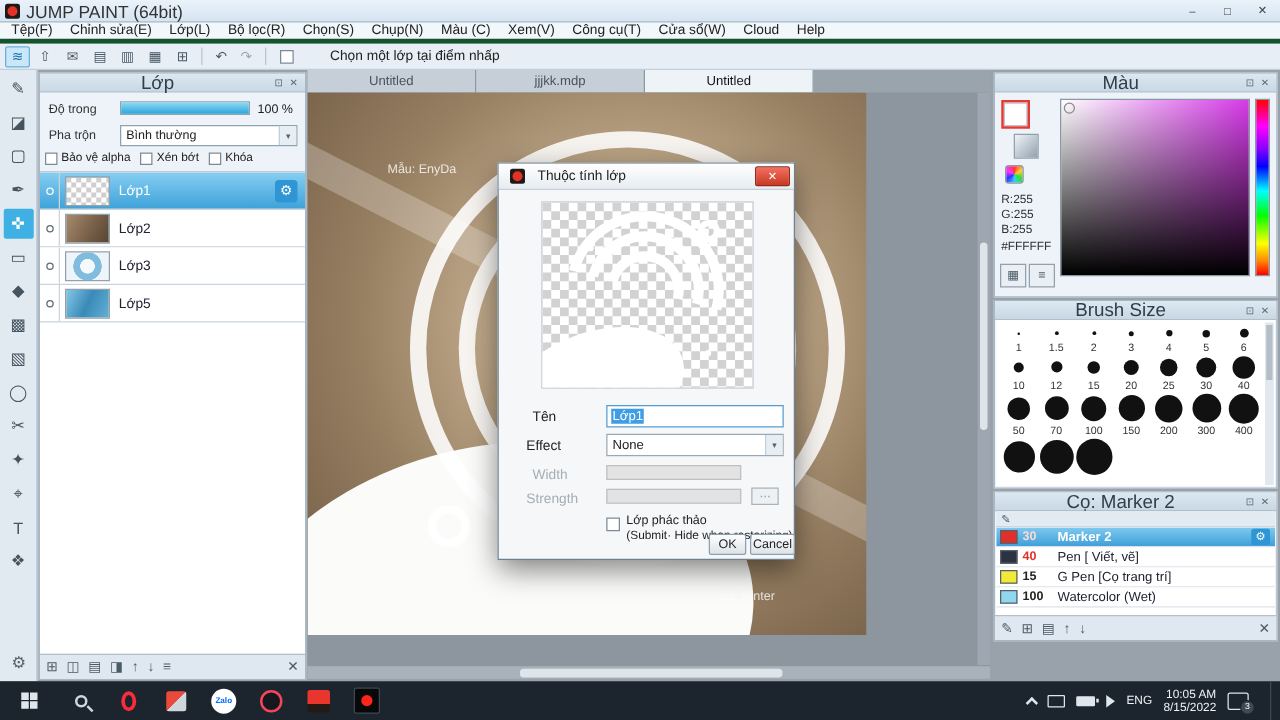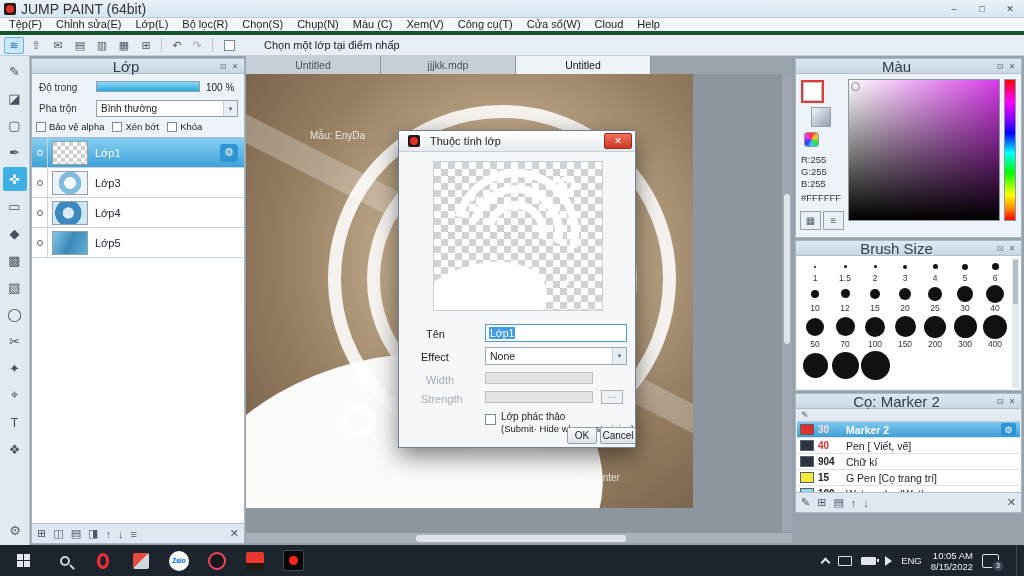--- a/index.html
+++ b/index.html
@@ -342,29 +342,29 @@
             <div class="eye-dot"></div>
           </div>
           <div class="thumb checker"></div>
           <div class="layer-name">Lớp1</div>
           <div class="layer-gear">⚙</div>
         </div>
         <div class="layer-row">
           <div class="eye-cell">
             <div class="eye-dot"></div>
           </div>
-          <div class="thumb photo-ring"></div>
-          <div class="layer-name">Lớp3</div>
+          <div class="thumb photo-brown"></div>
+          <div class="layer-name">Lớp2</div>
         </div>
         <div class="layer-row">
           <div class="eye-cell">
             <div class="eye-dot"></div>
           </div>
-          <div class="thumb photo-globe"></div>
-          <div class="layer-name">Lớp4</div>
+          <div class="thumb photo-ring"></div>
+          <div class="layer-name">Lớp3</div>
         </div>
         <div class="layer-row">
           <div class="eye-cell">
             <div class="eye-dot"></div>
           </div>
           <div class="thumb photo-water"></div>
           <div class="layer-name">Lớp5</div>
         </div>
       </div>
     <div class="p-footer" id="lp-footer">
@@ -644,25 +644,20 @@
         <div class="brush-row sel">
           <div class="bswatch" style="background: rgb(224, 48, 42);"></div>
           <div class="bnum" style="color: rgb(255, 217, 212);">30</div>
           <div class="bname">Marker 2</div>
           <div class="bgear">⚙</div>
         </div>
         <div class="brush-row">
           <div class="bswatch" style="background: rgb(43, 51, 64);"></div>
           <div class="bnum" style="color: rgb(224, 48, 42);">40</div>
           <div class="bname">Pen [ Viết, vẽ]</div>
-        </div>
-        <div class="brush-row">
-          <div class="bswatch" style="background: rgb(43, 51, 64);"></div>
-          <div class="bnum" style="color: rgb(34, 34, 34);">904</div>
-          <div class="bname">Chữ kí</div>
         </div>
         <div class="brush-row">
           <div class="bswatch" style="background: rgb(242, 234, 58);"></div>
           <div class="bnum" style="color: rgb(34, 34, 34);">15</div>
           <div class="bname">G Pen [Cọ trang trí]</div>
         </div>
         <div class="brush-row">
           <div class="bswatch" style="background: rgb(143, 216, 238);"></div>
           <div class="bnum" style="color: rgb(34, 34, 34);">100</div>
           <div class="bname">Watercolor (Wet)</div>

